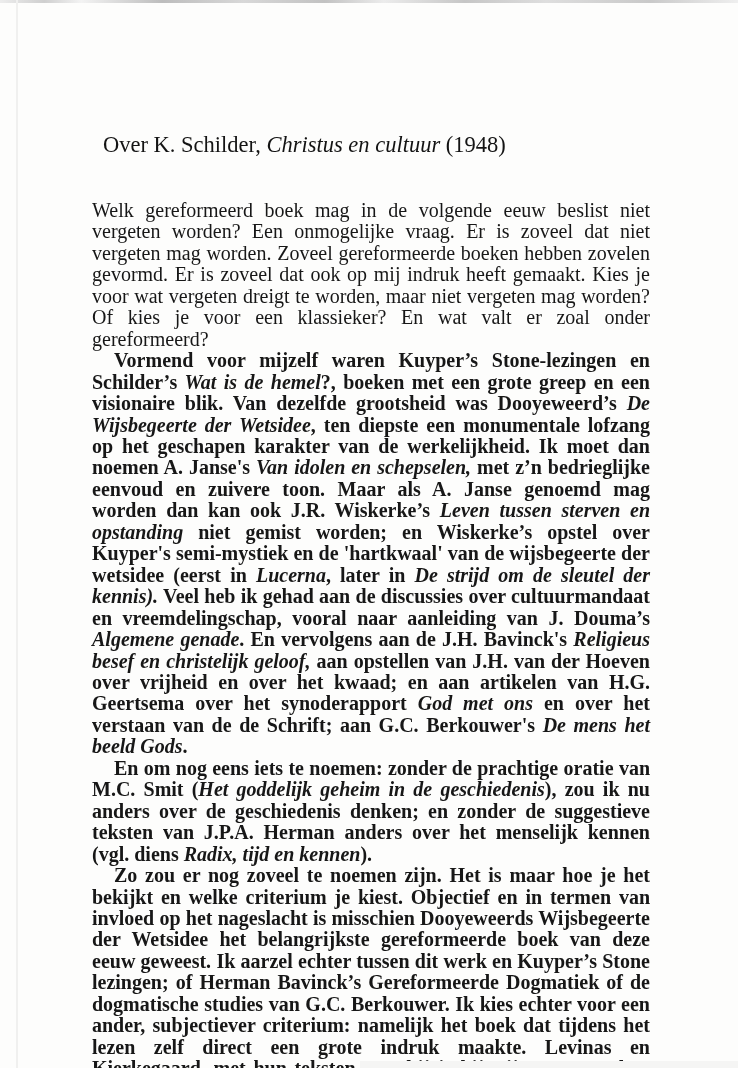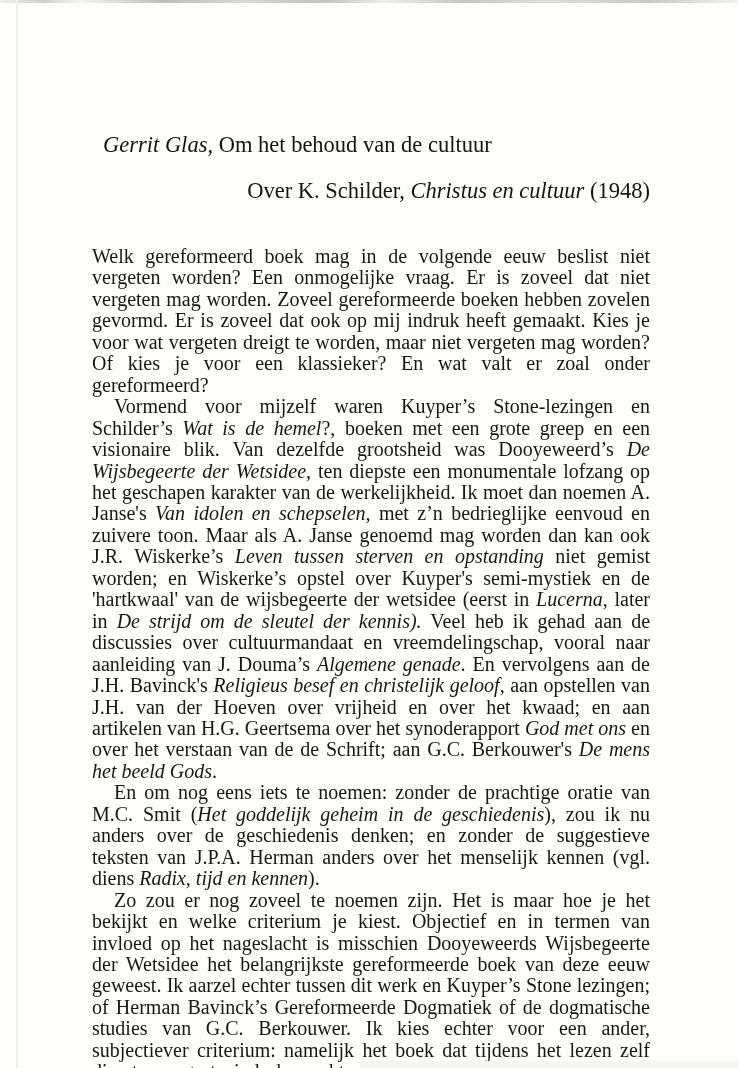--- a/index.html
+++ b/index.html
@@ -38,21 +38,21 @@
 
   .content {
     margin: 42px 88px 0 92px;
     width: 558px;
     font-size: 20px;
     line-height: 21.45px;
     text-align: justify;
     color: #171717;
   }
   .content p { margin: 0; }
-  .content p.indent { text-indent: 22px; }
+  .content p.indent { text-indent: 22px; font-weight: bold; }
 
   .footer {
     margin: 20px 88px 0 92px;
     width: 558px;
     display: flex;
     justify-content: space-between;
     align-items: baseline;
   }
   .page-number { font-size: 16px; color: #5f5f5f; letter-spacing: 1px; }
   .citation { font-size: 12.5px; color: #2a2a2a; }
@@ -62,21 +62,20 @@
 </style>
 </head>
 <body>
 
 <div class="page">
 
   <div class="scan-top-edge"></div>
   <div class="scan-left-edge"></div>
 
   <div class="title-block">
-    <div class="title-line"><i>Gerrit Glas</i><span>, Om het behoud van de cultuur</span></div>
     <div class="title-line"><span>Over K. Schilder, </span><i>Christus en cultuur</i><span> (1948)</span></div>
   </div>
 
   <div class="content">
       <p class="para"><span>Welk gereformeerd boek mag in de volgende eeuw beslist niet vergeten worden? Een onmogelijke vraag. Er is zoveel dat niet vergeten mag worden. Zoveel gereformeerde boeken hebben zovelen gevormd. Er is zoveel dat ook op mij indruk heeft gemaakt. Kies je voor wat vergeten dreigt te worden, maar niet vergeten mag worden? Of kies je voor een klassieker? En wat valt er zoal onder gereformeerd?</span></p>
       <p class="para indent"><span>Vormend voor mijzelf waren Kuyper’s Stone-lezingen en Schilder’s </span><i>Wat is de hemel</i><span>?, boeken met een grote greep en een visionaire blik. Van dezelfde grootsheid was Dooyeweerd’s </span><i>De Wijsbegeerte der Wetsidee</i><span>, ten diepste een monumentale lofzang op het geschapen karakter van de werkelijkheid. Ik moet dan noemen A. Janse's </span><i>Van idolen en schepselen,</i><span> met z’n bedrieglijke eenvoud en zuivere toon. Maar als A. Janse genoemd mag worden dan kan ook J.R. Wiskerke’s </span><i>Leven tussen sterven en opstanding</i><span> niet gemist worden; en Wiskerke’s opstel over Kuyper's semi-mystiek en de 'hartkwaal' van de wijsbegeerte der wetsidee (eerst in </span><i>Lucerna</i><span>, later in </span><i>De strijd om de sleutel der kennis).</i><span> Veel heb ik gehad aan de discussies over cultuurmandaat en vreemdelingschap, vooral naar aanleiding van J. Douma’s </span><i>Algemene genade</i><span>. En vervolgens aan de J.H. Bavinck's </span><i>Religieus besef en christelijk geloof,</i><span> aan opstellen van J.H. van der Hoeven over vrijheid en over het kwaad; en aan artikelen van H.G. Geertsema over het synoderapport </span><i>God met ons</i><span> en over het verstaan van de de Schrift; aan G.C. Berkouwer's </span><i>De mens het beeld Gods</i><span>.</span></p>
       <p class="para indent"><span>En om nog eens iets te noemen: zonder de prachtige oratie van M.C. Smit (</span><i>Het goddelijk geheim in de geschiedenis</i><span>), zou ik nu anders over de geschiedenis denken; en zonder de suggestieve teksten van J.P.A. Herman anders over het menselijk kennen (vgl. diens </span><i>Radix, tijd en kennen</i><span>).</span></p>
       <p class="para indent"><span>Zo zou er nog zoveel te noemen zijn. Het is maar hoe je het bekijkt en welke criterium je kiest. Objectief en in termen van invloed op het nageslacht is misschien Dooyeweerds Wijsbegeerte der Wetsidee het belangrijkste gereformeerde boek van deze eeuw geweest. Ik aarzel echter tussen dit werk en Kuyper’s Stone lezingen; of Herman Bavinck’s Gereformeerde Dogmatiek of de dogmatische studies van G.C. Berkouwer. Ik kies echter voor een ander, subjectiever criterium: namelijk het boek dat tijdens het lezen zelf direct een grote indruk maakte. Levinas en Kierkegaard, met hun teksten waarbij je bij wijze van spreken soms om de regel van je stoel valt, vallen dan af. Blijft over K. Schilder, en wel diens </span><i>Christus en cultuur</i><span>.</span></p>
     </div>
 

